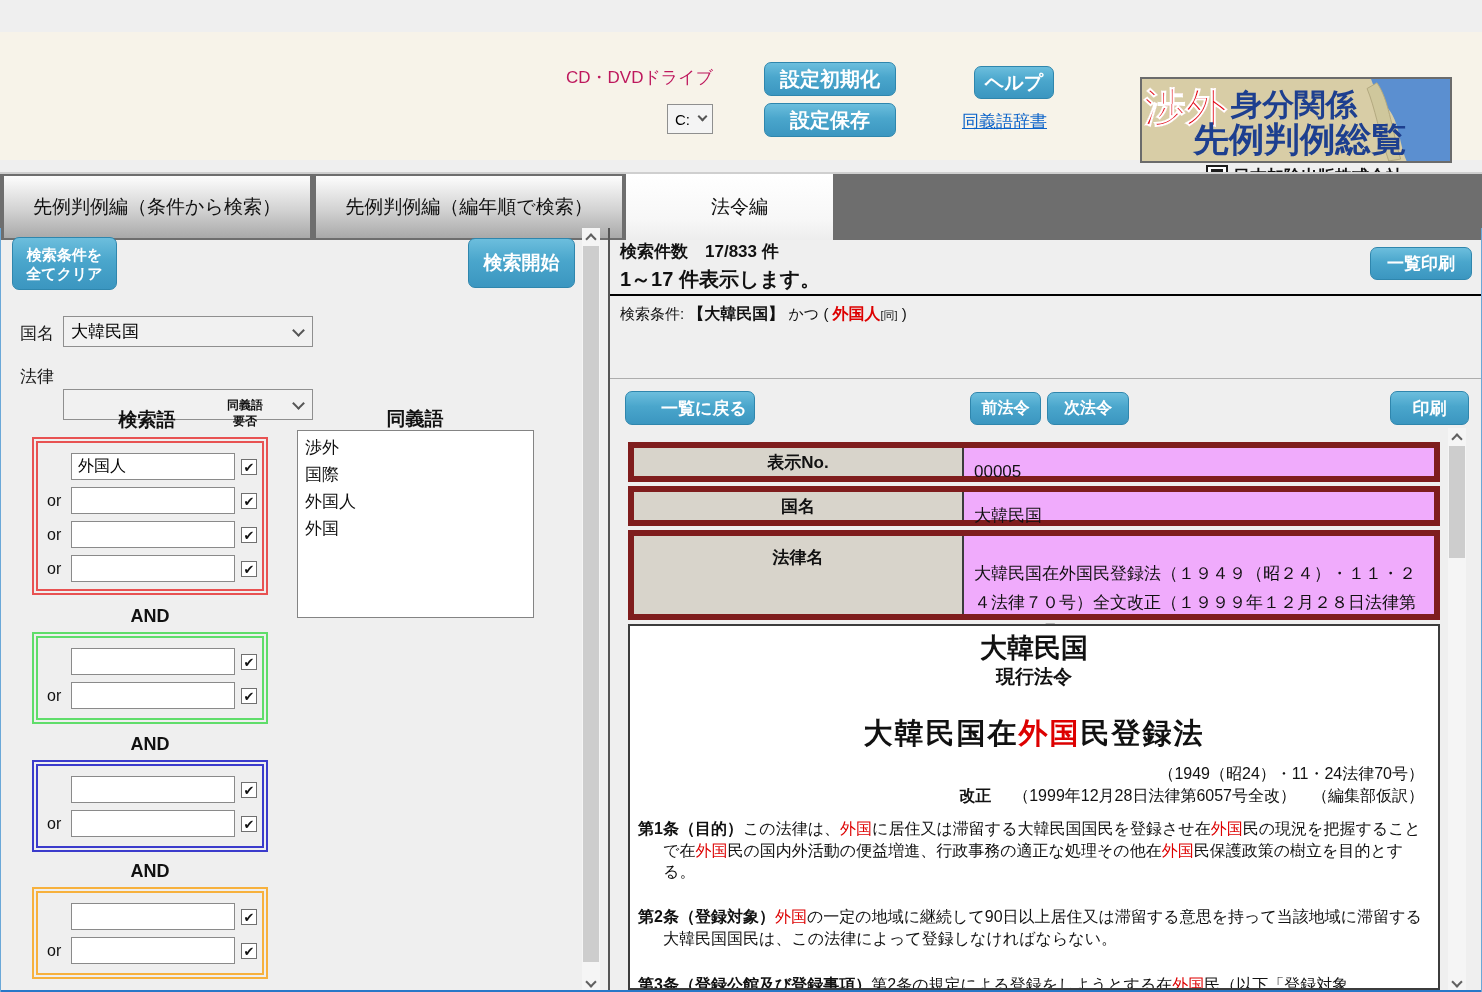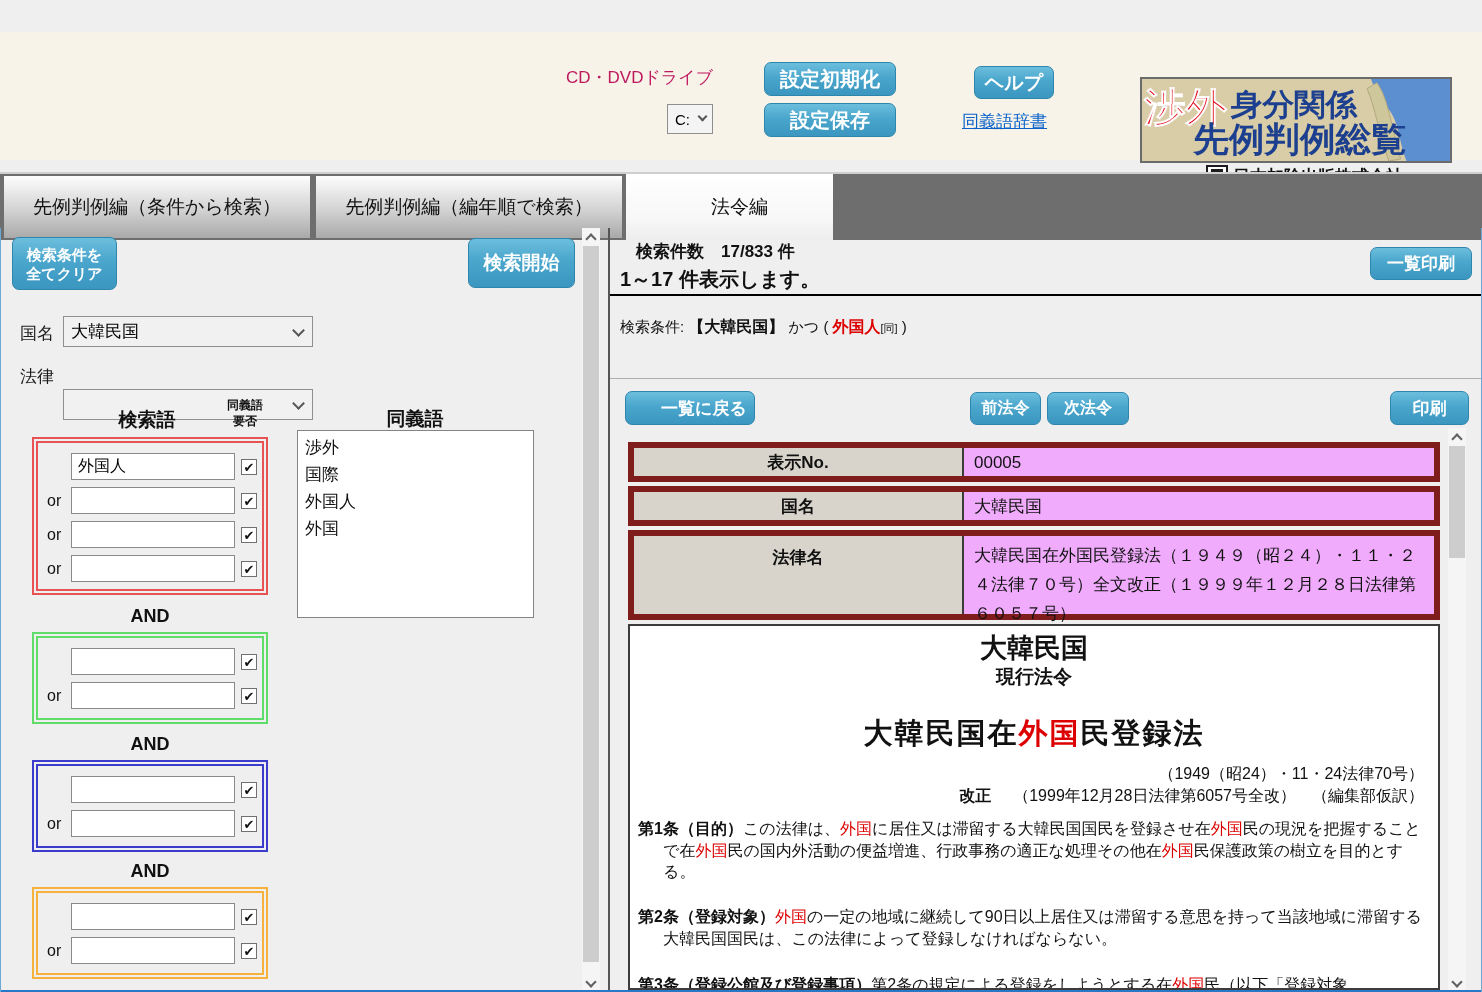--- a/index.html
+++ b/index.html
@@ -76,21 +76,21 @@
   .cond{font-size:15px;color:#111;}
   .cond .c-country{font-weight:700;font-size:16px;}
   .cond .c-red{color:#dd0000;font-weight:700;font-size:16px;}
   .cond .c-sub{font-size:11px;}
   .hr-black{background:#000;}
   .hr-gray{background:#adadad;}
 
   .info-row{display:flex;border:6px solid #7f1d1d;background:#f0abfc;box-sizing:border-box;}
   .info-label{width:330px;background:#d8d4cb;border-right:2px solid #3c3c3c;
     display:flex;align-items:center;justify-content:center;font-size:17px;font-weight:700;color:#111;box-sizing:border-box;}
-  .info-value{flex:1;padding:5px 10px;font-size:17px;color:#111;line-height:29px;display:flex;align-items:center;}
+  .info-value{flex:1;padding:23px 10px;font-size:17px;color:#111;line-height:29px;display:flex;align-items:center;}
   .info-value.topalign{align-items:flex-start;}
 
   .docbox{border:2px solid #3c3c3c;background:#fff;box-sizing:border-box;overflow:hidden;}
   .doc-center{position:absolute;left:0;width:100%;text-align:center;color:#111;}
   .doc-right{position:absolute;right:14px;text-align:right;font-size:16px;color:#111;}
   .red{color:#dd0000;}
   .article{position:absolute;left:8px;right:6px;font-size:16px;line-height:21.5px;color:#111;
     padding-left:25px;text-indent:-25px;}
   .article b{font-weight:700;}
 </style>
@@ -258,29 +258,29 @@
         <span></span>
       </div>
     <div class="sb-thumb" style="top:18px;height:716px;"></div>
     <div class="sb-arrow sb-down" style="bottom:0;">
         <span></span>
       </div>
   </div>
 
   <div class="abs vsep"></div>
 
-  <span class="abs bold17" style="left:636px;top:240px;">検索件数　17/833 件</span>
+  <span class="abs bold17" style="left:620px;top:240px;">検索件数　17/833 件</span>
   <span class="abs bold15" style="left:620px;top:266px;">1～17 件表示します。</span>
   <div class="abs btn" style="left:1370px;top:247px;width:102px;height:33px;font-size:17px;">
       <span>一覧印刷</span>
     </div>
 
   <div class="abs hr-black" style="left:610px;top:294px;width:872px;height:2px;"></div>
 
-  <div class="abs cond" style="left:620px;top:317px;">
+  <div class="abs cond" style="left:620px;top:304px;">
     <span>検索条件:</span>
     <span class="c-country">【大韓民国】</span>
     <span>かつ (</span>
     <span class="c-red">外国人</span><span class="c-sub">[同]</span>
     <span>)</span>
   </div>
 
   <div class="abs hr-gray" style="left:610px;top:378px;width:872px;height:1px;"></div>
 
   <div class="abs btn" style="left:625px;top:391px;width:130px;height:34px;font-size:17px;padding-left:28px;">

